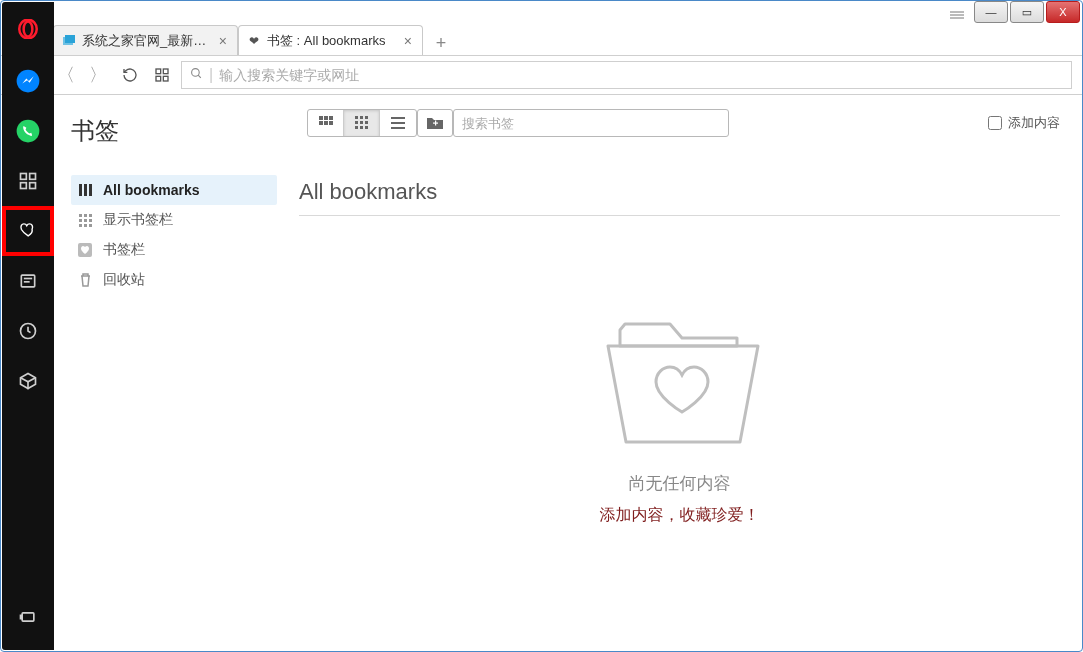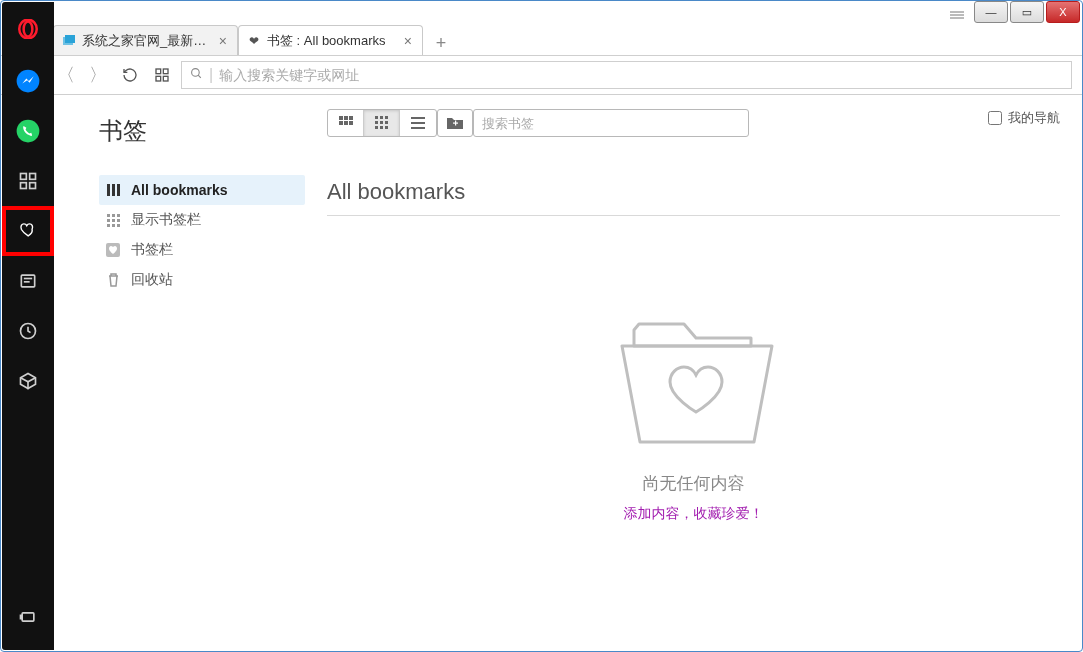--- a/index.html
+++ b/index.html
@@ -27,60 +27,60 @@
   
   .toolbar { height:40px; border-top:1px solid #cfcfcf; border-bottom:1px solid #cfcfcf; display:flex; align-items:center; padding-left:52px; gap:6px; }
   .nav-btn { width:26px; height:26px; display:flex; align-items:center; justify-content:center; color:#9a9a9a; font-size:18px; cursor:pointer;}
   .nav-btn.enabled { color:#555; }
   .addr { flex:1; height:28px; border:1px solid #cfcfcf; display:flex; align-items:center; padding:0 8px; margin-right:10px;}
   .addr .search-icon{ color:#888; font-size:13px; margin-right:6px;}
   .addr input { border:none; outline:none; flex:1; font-size:14px; color:#ec4899;}
   .addr input::placeholder{ color:#aaa;}
 
   
-  .body { flex:1; display:flex; min-height:0;padding-left:28px; }
+  .body { flex:1; display:flex; min-height:0; }
   .sidebar { width:52px; background:#111; display:flex; flex-direction:column; align-items:center; padding-top:0; position:absolute; left:1px; top:1px; bottom:1px; border-top-left-radius:3px; border-bottom-left-radius:3px;}
   .sidebar .logo { width:52px; height:54px; display:flex; align-items:center; justify-content:center;}
   .sb-item { width:52px; height:50px; display:flex; align-items:center; justify-content:center; color:#cfcfcf; cursor:pointer; position:relative;}
   .sb-item svg { width:20px; height:20px; }
   .sb-item.messenger svg{ width:26px; height:26px; }
   .sb-item.whatsapp svg{ width:26px; height:26px; }
   .sb-spacer { flex:1; }
   .sb-item.highlighted { outline:4px solid #ff0000; outline-offset:-4px; }
 
   
   .page { flex:1; margin-left:52px; display:flex; }
   .bm-side { width:224px; padding:20px 0 0 18px; border-right:none;}
   .bm-side h1 { font-size:24px; font-weight:300; color:#333; margin-bottom:28px;}
   .bm-nav { list-style:none; }
   .bm-nav li { display:flex; align-items:center; gap:10px; height:30px; padding:0 10px 0 6px; font-size:14px; color:#555; cursor:pointer; border-radius:2px;}
   .bm-nav li.active { background:#e6f2fb; color:#222; font-weight:600;}
   .bm-nav li .ic { width:16px; display:flex; justify-content:center; color:#888;}
   .bm-nav li.active .ic{ color:#333;}
 
   .bm-main { flex:1; padding:14px 22px 0 22px; display:flex; flex-direction:column;}
-  .bm-toolbar { display:flex; align-items:flex-start; gap:0; }
+  .bm-toolbar { display:flex; align-items:center; gap:0;margin-left:8px; }
   .view-switch { display:flex; border:1px solid #b8b8b8; border-radius:3px; overflow:hidden; height:28px;}
   .view-switch .vbtn { width:36px; display:flex; align-items:center; justify-content:center; color:#666; cursor:pointer; border-right:1px solid #ccc;}
   .view-switch .vbtn:last-child{ border-right:none;}
   .view-switch .vbtn.active{ background:#e8e8e8; box-shadow:inset 0 1px 3px rgba(0,0,0,.15);}
   .folder-add { width:36px; height:28px; border:1px solid #b8b8b8; border-radius:3px; display:flex; align-items:center; justify-content:center; color:#555; cursor:pointer;}
   .bm-search { width:276px; height:28px; border:1px solid #b8b8b8; border-radius:3px; padding:0 8px;}
   .bm-search input{ border:none; outline:none; width:100%; height:100%; font-size:13px; color:#555;}
   .bm-search input::placeholder{ color:#aaa;}
   .bm-toolbar-spacer{ flex:1; }
   .show-bar { display:flex; align-items:center; gap:6px; font-size:13px; color:#555;}
   .show-bar input{ width:14px; height:14px;}
 
   .bm-heading { font-size:22px; color:#555; font-weight:400; margin-top:42px; }
   .bm-hr { border:none; border-top:1px solid #d9d9d9; margin-top:10px;}
 
   .empty-state { flex:1; display:flex; flex-direction:column; align-items:center; justify-content:flex-start; padding-top:68px;}
   .empty-state .caption1{ font-size:17px; color:#888; margin-top:18px;}
-  .empty-state .caption2{ font-size:14px; color:#a21caf; margin-top:10px;}
+  .empty-state .caption2{ font-size:16px; color:#7f1d1d; margin-top:10px;}
 </style>
 </head>
 <body>
 
 <div class="window">
 
   <div class="sidebar">
     <div class="logo sb-item">
       <svg viewBox="0 0 64 64" width="28" height="28">
           <ellipse cx="32" cy="32" rx="28" ry="30" fill="none" stroke="#ff1b2d" stroke-width="8"></ellipse>
@@ -298,21 +298,21 @@
                 <rect x="7" y="6.5" width="5" height="1.2" fill="#fff"></rect>
                 <rect x="9" y="4.5" width="1.2" height="5" fill="#fff"></rect>
               </svg>
           </div>
           <div class="bm-search">
             <input type="text" placeholder="搜索书签" style="">
           </div>
           <div class="bm-toolbar-spacer"></div>
           <label class="show-bar">
             <input type="checkbox" style="">
-            <span>我的导航</span>
+            <span>添加内容</span>
           </label>
         </div>
 
         <h2 class="bm-heading">All bookmarks</h2>
         <hr class="bm-hr">
 
         <div class="empty-state">
           <svg width="220" height="170" viewBox="0 0 220 170">
             <path d="M55 40 h45 l12 14 h55 v8 H50 v-16 z" fill="none" stroke="#bfbfbf" stroke-width="3" stroke-linejoin="round"></path>
             <path d="M38 62 h150 l-18 96 H56 z" fill="none" stroke="#bfbfbf" stroke-width="3" stroke-linejoin="round"></path>

